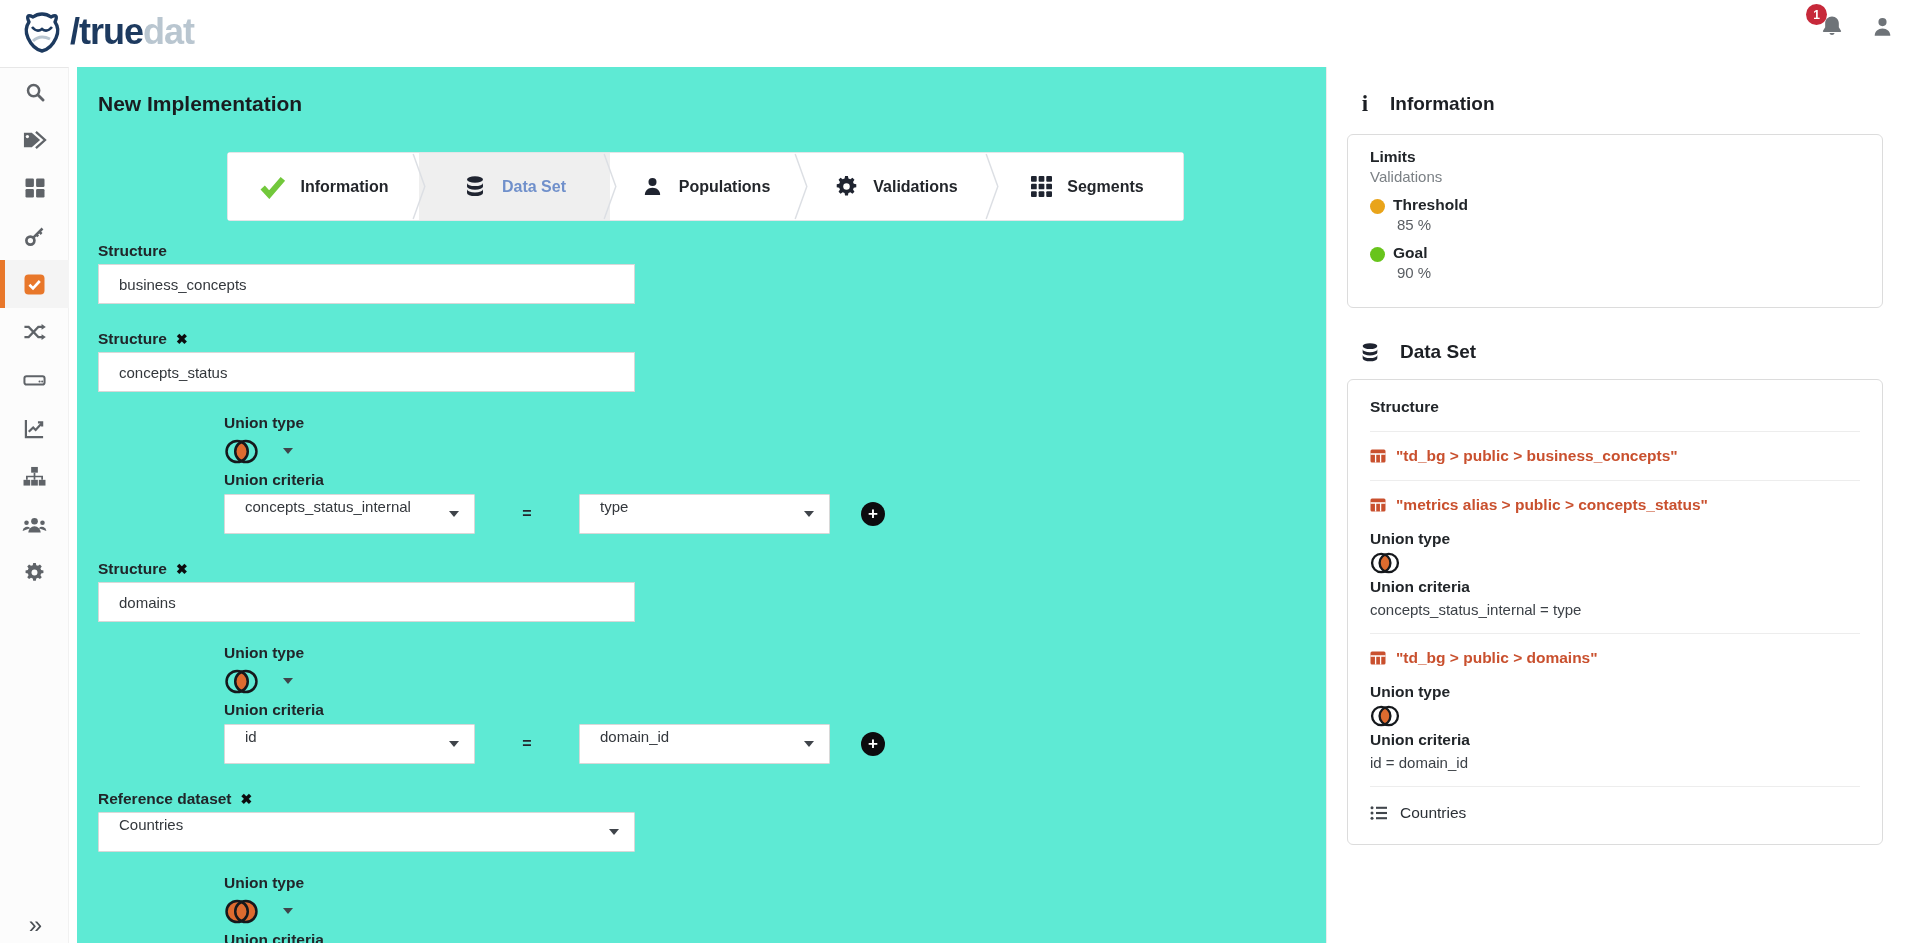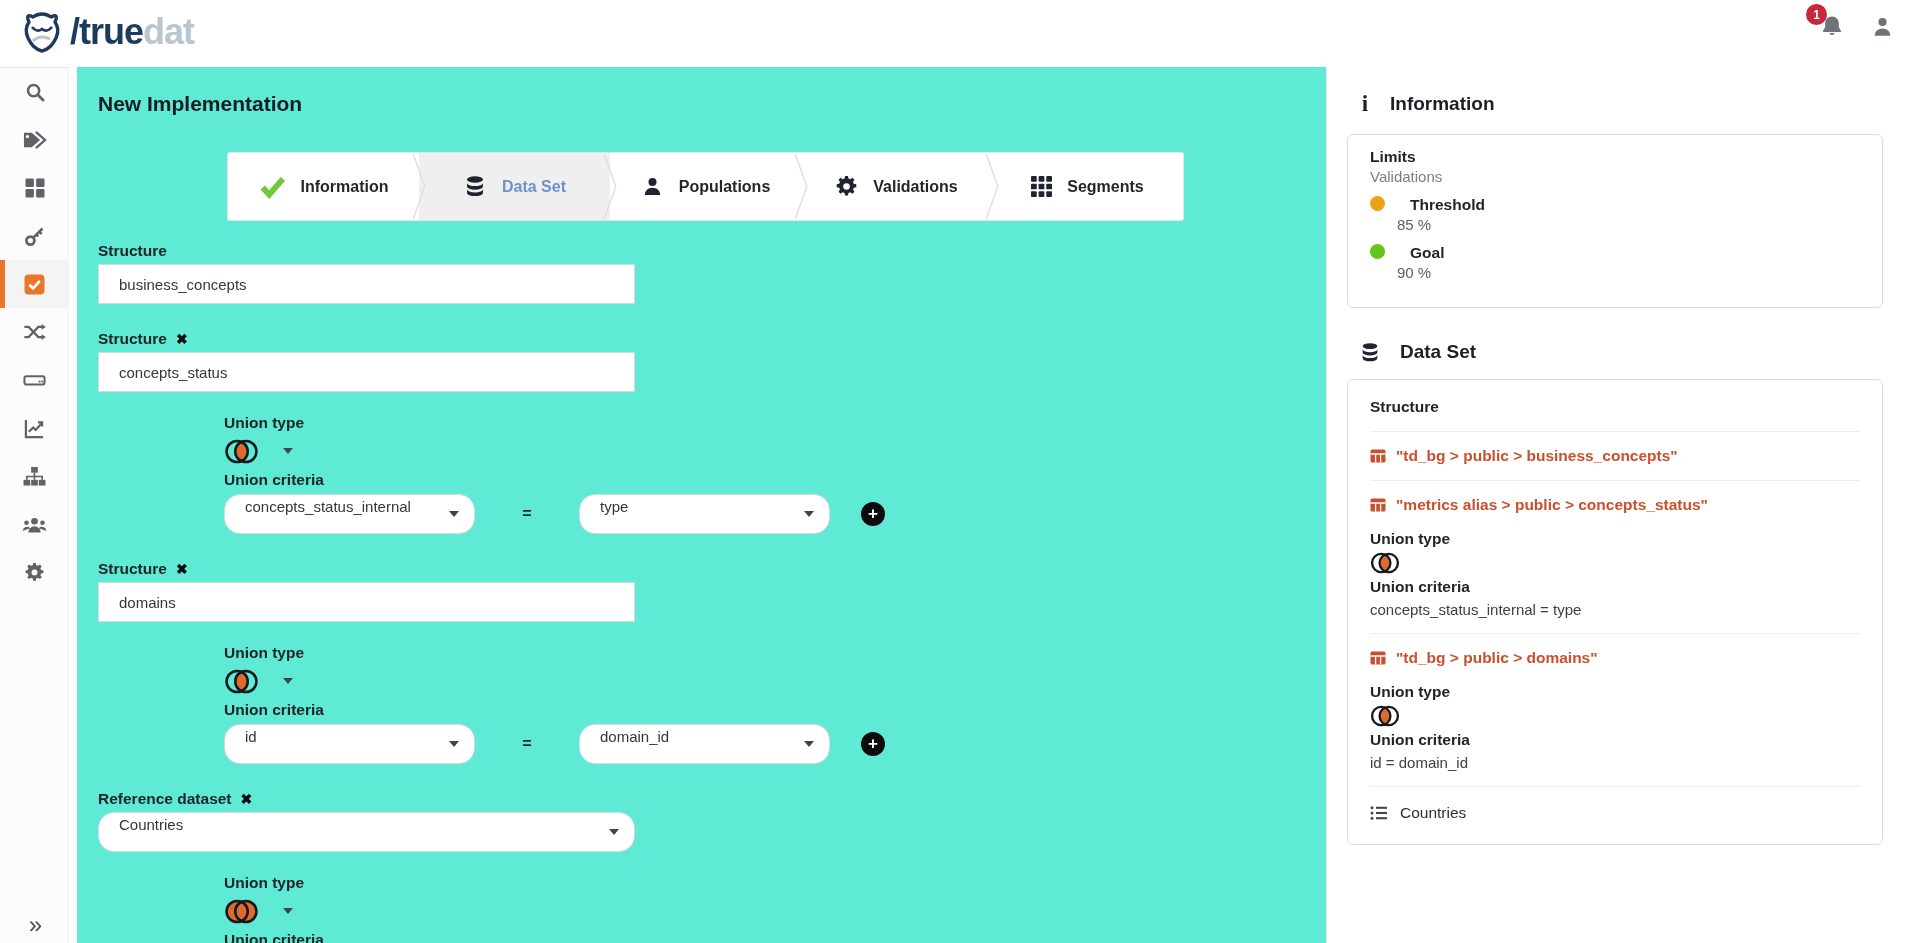--- a/index.html
+++ b/index.html
@@ -51,38 +51,38 @@
   .unionblock { margin-left:126px; }
   .ulabel { font-size:15.5px; font-weight:700; color:#212529; margin-top:22px; }
   .ulabel.sub { margin-top:6px; }
   .vennrow { display:flex; align-items:center; gap:24px; margin-top:5px; height:28px; }
   .caret { width:0; height:0; border-left:5px solid transparent; border-right:5px solid transparent;
            border-top:6px solid #3f444a; display:inline-block; cursor:pointer; }
   .critrow { display:flex; align-items:center; margin-top:5px; }
   .eq { width:104px; text-align:center; font-weight:700; font-size:16px; color:#23272c; }
   .selwrap { position:relative; display:inline-block; }
   .selwrap select { appearance:none; -webkit-appearance:none; -moz-appearance:none;
-                    height:40px; width:100%; border:1px solid #d8d8d8; border-radius:16px;
+                    height:40px; width:100%; border:1px solid #d8d8d8; border-radius:1px;
                     padding:0 36px 16px 20px; font-size:15px; color:#33373c; background:#fff; outline:none; }
   .selwrap .caret { position:absolute; right:16px; top:17px; pointer-events:none; }
   .sel-s { width:251px; }
   .sel-l { width:537px; }
   .plusbtn { width:24px; height:24px; border-radius:50%; background:#0c0c0e; color:#fff; border:none;
              font-size:17px; font-weight:700; line-height:22px; margin-left:31px; cursor:pointer; }
 
   
   .rightpanel { position:absolute; left:1326px; top:67px; width:581px; height:876px;
                 background:#fff; border-left:1px solid #ececec; }
   .panel-head { display:flex; align-items:center; gap:19px; margin:24px 0 0 32px;
                 font-size:19px; font-weight:700; color:#1c1f24; }
   .info-i { font-family:"Liberation Serif", serif; font-weight:700; font-size:23px; color:#1c1f24; width:12px; text-align:center; }
   .icard { margin:17px 24px 0 20px; border:1px solid #dcdcdc; border-radius:6px; padding:13px 22px 26px; }
   .icard .h { font-size:15.5px; font-weight:700; color:#212529; }
   .icard .sub { font-size:15px; color:#7b8085; margin-top:2px; }
-  .lim-row { display:flex; align-items:flex-start; gap:25px; margin-top:11px; }
+  .lim-row { display:flex; align-items:flex-end; gap:8px; margin-top:11px; }
   .dot { width:15px; height:15px; border-radius:50%; flex:0 0 auto; }
   .lim-label { font-size:15.5px; font-weight:700; color:#212529; }
   .lim-val { font-size:15px; color:#5a5e63; margin:2px 0 0 27px; }
   .ds-head { margin-top:33px; }
   .dscard { margin:16px 24px 0 20px; border:1px solid #dcdcdc; border-radius:6px; padding:18px 22px 22px; }
   .dscard hr { border:none; border-top:1px solid #ededed; margin:15px 0 0; }
   .slink { display:flex; align-items:center; gap:10px; margin-top:15px; color:#c9502e;
            font-size:15.5px; font-weight:700; cursor:pointer; }
   .pv-label { font-size:15.5px; font-weight:700; color:#212529; margin-top:16px; }
   .pv-label.tight { margin-top:3px; }

